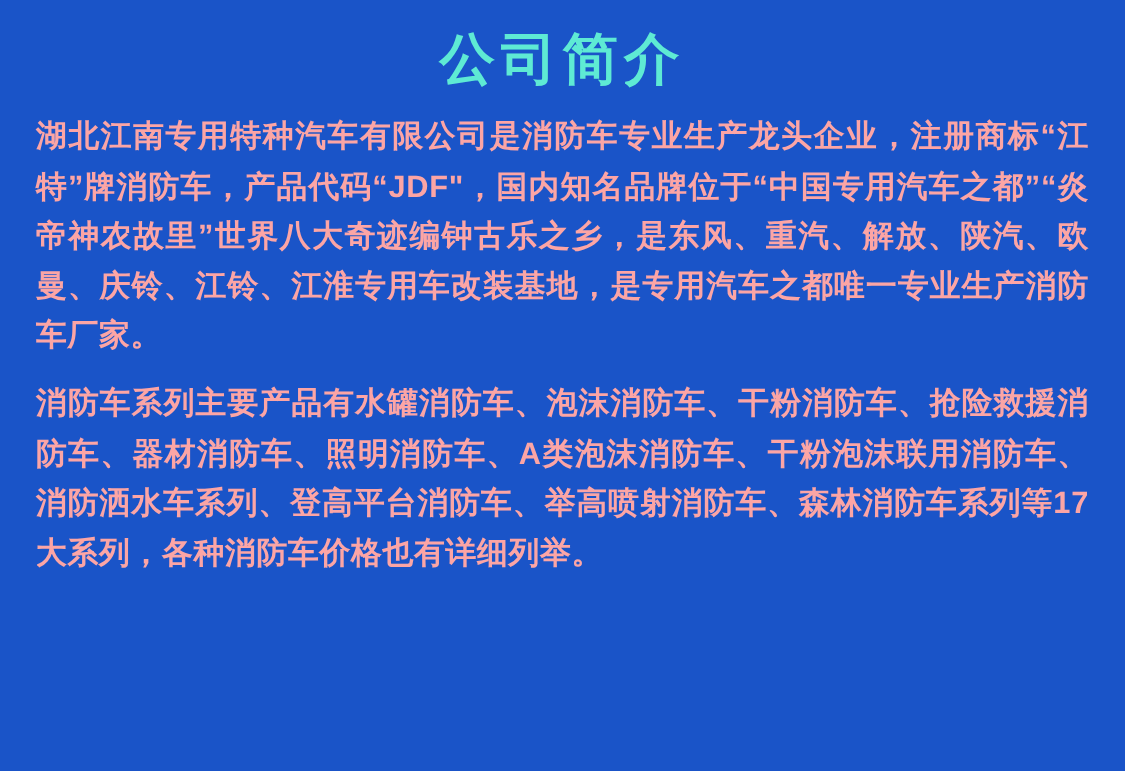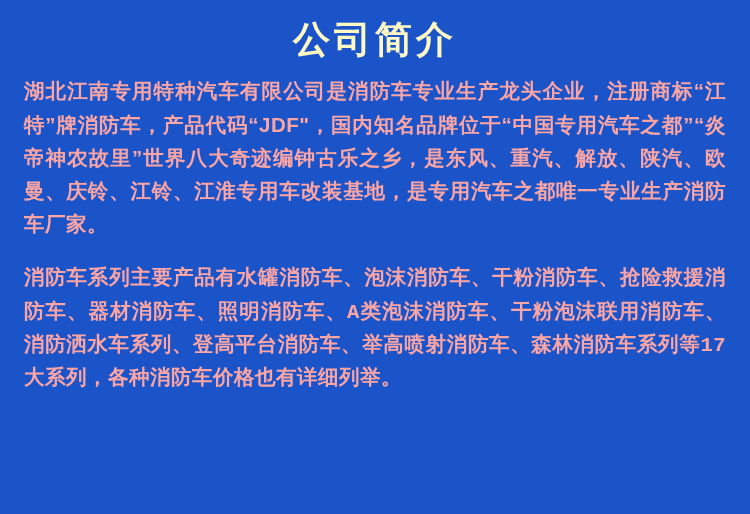--- a/index.html
+++ b/index.html
@@ -16,21 +16,21 @@
   .page {
     position: relative;
     width: 750px;
     height: 514px;
     background: #1a54c8;
     box-sizing: border-box;
     padding: 0 18px;
   }
   .title {
     text-align: center;
-    color: #fef9c3;
+    color: #5eead4;
     font-size: 37px;
     font-weight: bold;
     letter-spacing: 4px;
     padding-top: 18px;
     padding-bottom: 12px;
     line-height: 1.2;
   }
   .body-text {
     color: #fca5a5;
     font-size: 20.5px;
@@ -38,22 +38,21 @@
     line-height: 1.62;
     letter-spacing: 0.5px;
     text-align: justify;
     padding: 0 6px;
   }
   .para {
     margin: 0;
     padding: 0;
   }
   .para + .para {
-    margin-top: 22px;
-    font-family: Liberation Mono, monospace;
+    margin-top: 12px;
   }
 </style>
 </head>
 <body>
 
 <div class="page">
   <div class="title">公司简介</div>
   <div class="body-text">
     <p class="para">湖北江南专用特种汽车有限公司是消防车专业生产龙头企业，注册商标“江特”牌消防车，产品代码“JDF"，国内知名品牌位于“中国专用汽车之都”“炎帝神农故里”世界八大奇迹编钟古乐之乡，是东风、重汽、解放、陕汽、欧曼、庆铃、江铃、江淮专用车改装基地，是专用汽车之都唯一专业生产消防车厂家。</p>
     <p class="para">消防车系列主要产品有水罐消防车、泡沫消防车、干粉消防车、抢险救援消防车、器材消防车、照明消防车、A类泡沫消防车、干粉泡沫联用消防车、消防洒水车系列、登高平台消防车、举高喷射消防车、森林消防车系列等17大系列，各种消防车价格也有详细列举。</p>

